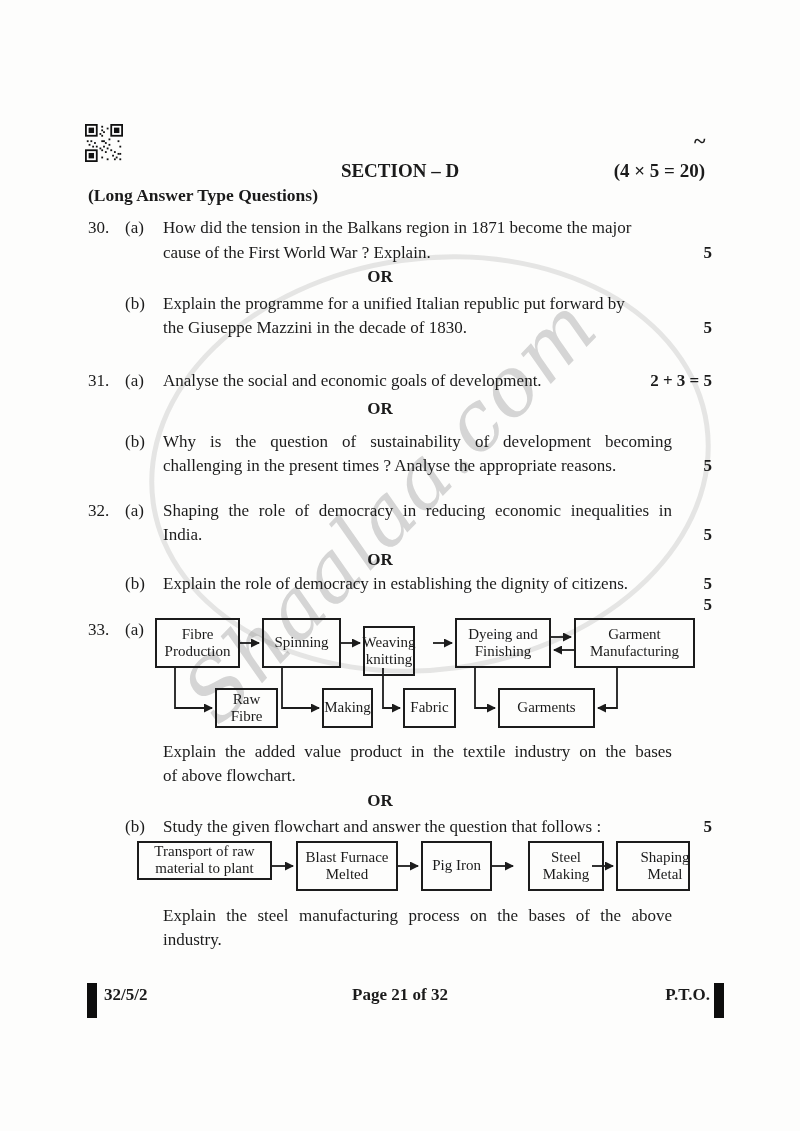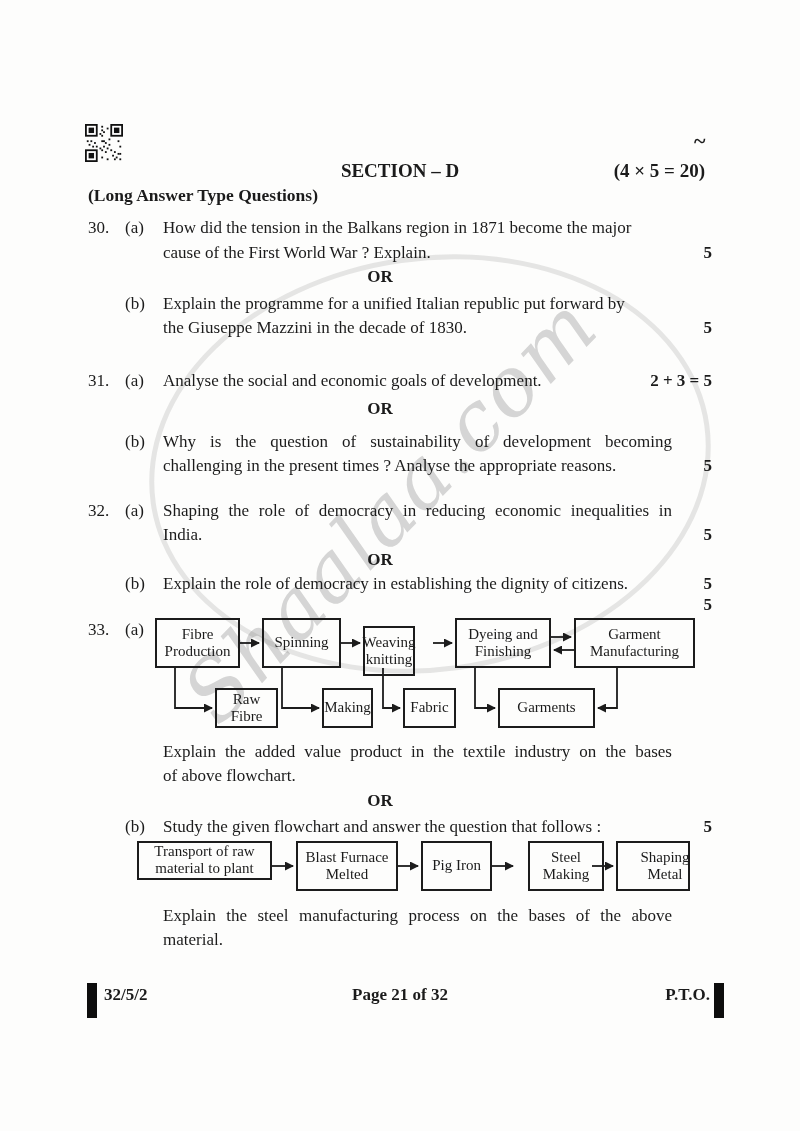--- a/index.html
+++ b/index.html
@@ -255,21 +255,21 @@
 Melted</div>
       <div class="fbox" style="left:333px;top:0;width:71px;height:50px;">Pig Iron</div>
       <div class="fbox" style="left:440px;top:0;width:76px;height:50px;">Steel
 Making</div>
       <div class="fbox" style="left:528px;top:0;width:74px;height:50px;padding-left:24px;">Shaping
 Metal</div>
     </div>
 
     <div class="follow" style="margin-top:11px;">
       <div class="j">Explain the steel manufacturing process on the bases of the above</div>
-      <div>material.</div>
+      <div>industry.</div>
     </div>
 
   </div>
 
   <div class="footer-bar left"></div>
   <div class="footer-code">32/5/2</div>
   <div class="footer-page">Page 21 of 32</div>
   <div class="footer-pto">P.T.O.</div>
   <div class="footer-bar right"></div>
 

